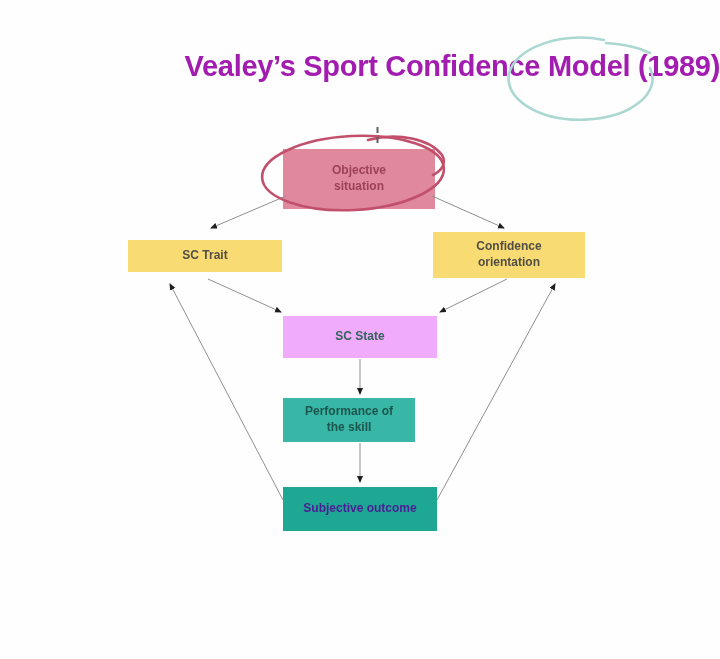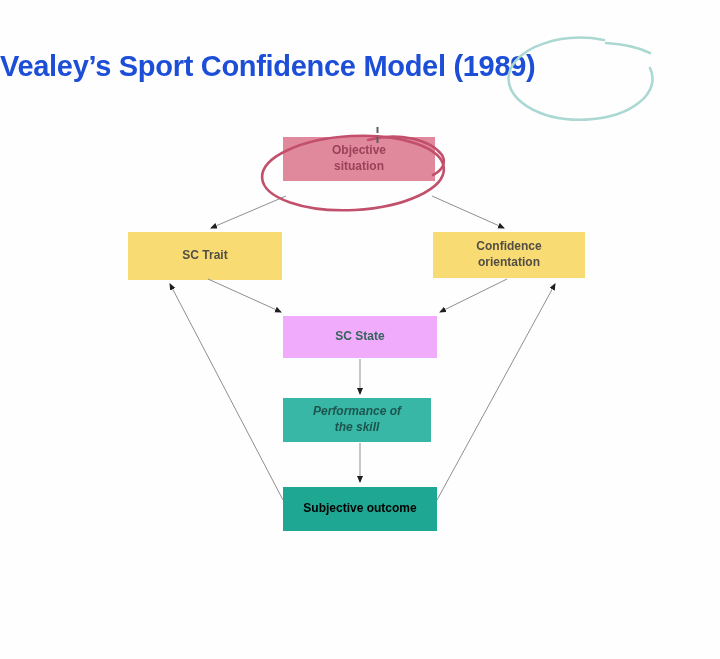--- a/index.html
+++ b/index.html
@@ -9,76 +9,76 @@
     height: 659px;
     background: #fefefe;
     font-family: "Liberation Sans", sans-serif;
     overflow: hidden;
   }
   .page-title {
     position: absolute;
     left: 0; top: 50px;
     width: 720px;
     margin: 0;
-    text-align: left;
+    text-align: right;
     font-size: 29px;
     font-weight: 600;
     letter-spacing: -0.3px;
-    color: #1d4ed8;
+    color: #a21caf;
   }
   .node {
     position: absolute;
     display: flex;
     align-items: center;
     justify-content: center;
     text-align: center;
     font-size: 12px;
     font-weight: 600;
     line-height: 1.3;
   }
   .node span { display: inline-block; }
   .node-objective   { background: #e1899c; color: #9c4158; }
   .node-objective span { max-width: 70px; }
   .node-yellow      { background: #f8db72; color: #524e46; }
   .node-competitive span { max-width: 85px; }
   .node-scstate     { background: #f0abfc; color: #35635b; }
   .node-performance { background: #38b6a6; color: #1d564e; }
   .node-performance span { max-width: 98px; }
-  .node-subjective  { background: #1ea894; color: #000000; }
+  .node-subjective  { background: #1ea894; color: #4c1d95; }
   .overlay {
     position: absolute;
     left: 0; top: 0;
     width: 720px; height: 659px;
     pointer-events: none;
   }
 </style>
 </head>
 <body>
 
 <div class="stage">
 
   <h1 class="page-title">Vealey’s Sport Confidence Model (1989)</h1>
 
-  <div class="node node-objective" style="left:283px; top:137px; width:152px; height:44px;">
+  <div class="node node-objective" style="left:283px; top:149px; width:152px; height:60px;">
     <span>Objective situation</span>
   </div>
 
-  <div class="node node-yellow" style="left:128px; top:232px; width:154px; height:48px;align-items:center;">
+  <div class="node node-yellow" style="left:128px; top:240px; width:154px; height:32px;align-items:center;">
     <span>SC Trait</span>
   </div>
 
   <div class="node node-yellow node-competitive" style="left:433px; top:232px; width:152px; height:46px;">
     <span>Confidence orientation</span>
   </div>
 
   <div class="node node-scstate" style="left:283px; top:316px; width:154px; height:42px;">
     <span>SC State</span>
   </div>
 
-  <div class="node node-performance" style="left:283px; top:398px; width:148px; height:44px;font-style:italic;">
+  <div class="node node-performance" style="left:283px; top:398px; width:132px; height:44px;">
     <span>Performance of the skill</span>
   </div>
 
   <div class="node node-subjective" style="left:283px; top:487px; width:154px; height:44px;">
     <span>Subjective outcome</span>
   </div>
 
   <svg class="overlay" viewBox="0 0 720 659">
     <defs>
       <marker id="ah" markerWidth="7" markerHeight="7" refX="6" refY="3" orient="auto" markerUnits="userSpaceOnUse">

